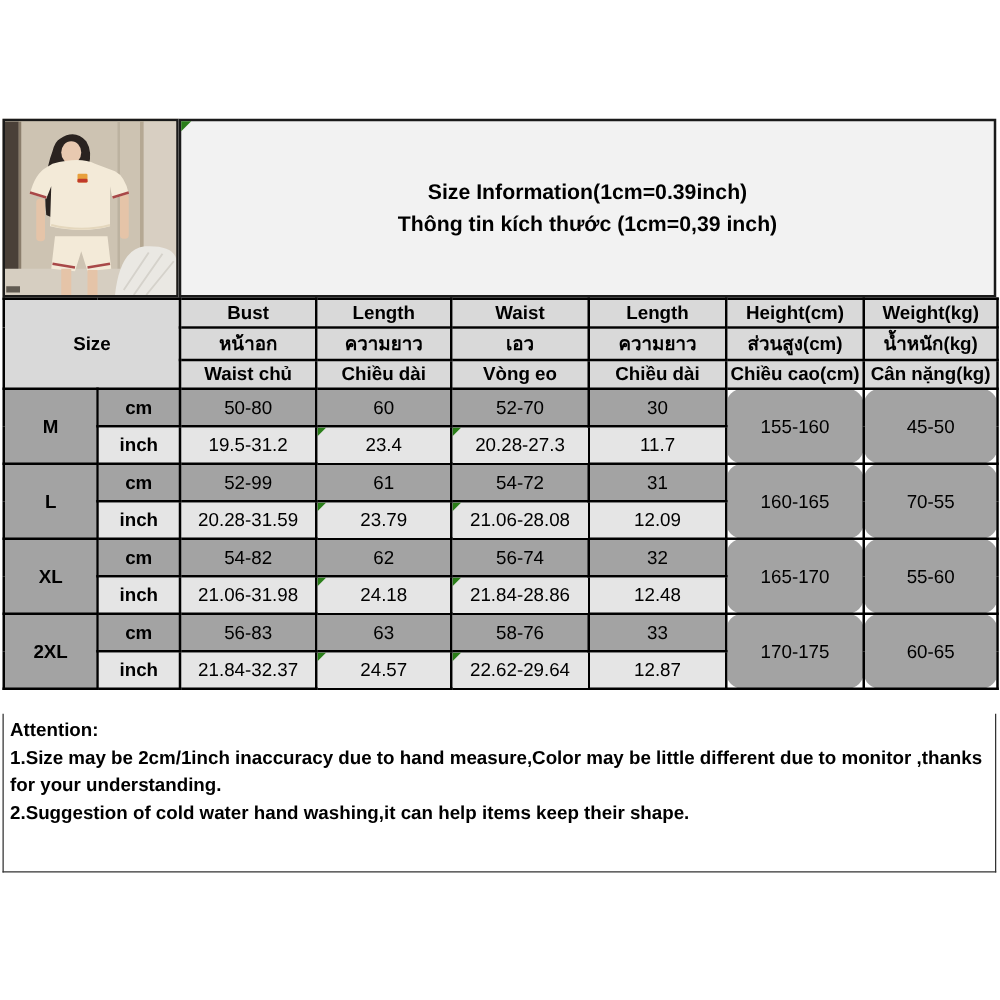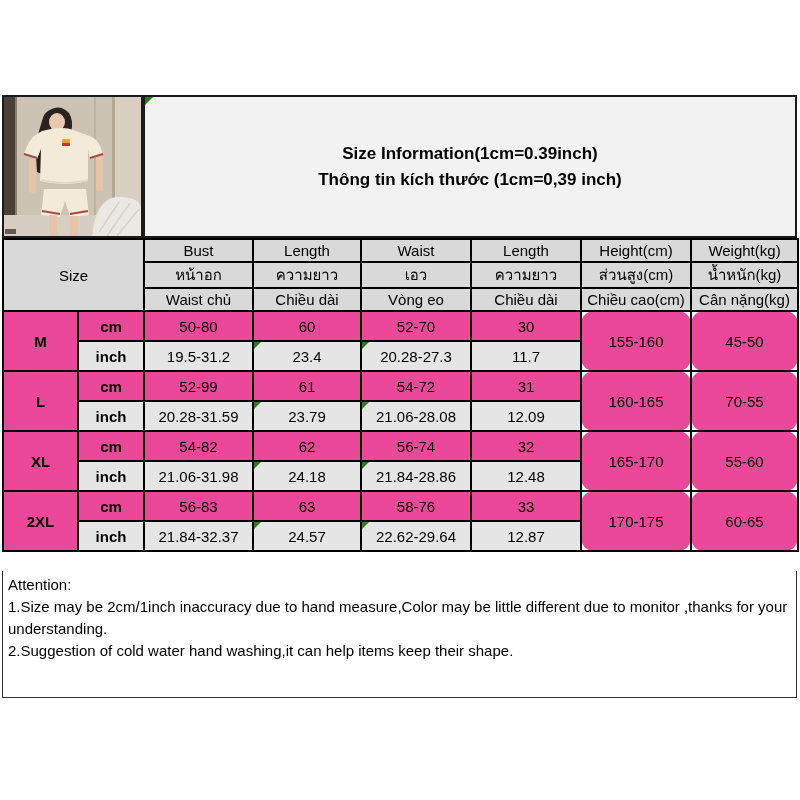--- a/index.html
+++ b/index.html
@@ -20,32 +20,32 @@
   
   .tri{position:absolute;top:0;left:0;width:0;height:0;
        border-top:8px solid #2a7e19;border-right:8px solid transparent;}
   .tri.small{border-top-width:7px;border-right-width:7px;}
 
   
   table.size-table{position:absolute;left:2px;top:238px;width:795px;border-collapse:collapse;
                    table-layout:fixed;}
   table.size-table td{border:2px solid #000;text-align:center;vertical-align:middle;
                       padding:0;font-size:15px;overflow:hidden;white-space:nowrap;}
-  tr.hdr td{background:#d9d9d9;font-weight:normal;height:21px;}
+  tr.hdr td{background:#d9d9d9;font-weight:bold;height:21px;}
   td.corner{background:#d9d9d9;font-weight:bold;font-size:30px;}
   td.size-label{background:#d9d9d9;font-weight:bold;font-size:17px;}
   td.unit{font-weight:bold;}
-  tr.row-cm td{background:#ec4899;height:28px;}
+  tr.row-cm td{background:#a3a3a3;height:28px;}
   tr.row-inch td{background:#e5e5e5;height:28px;}
   td.hw{background:#f2f2f2;border-radius:13px;}
   td.rel{position:relative;}
 
   
   .attention{position:absolute;left:2px;top:571px;width:795px;height:127px;box-sizing:border-box;
-             border:1px solid #333;border-top:none;background:#fff;padding:3px 5px;}
+             border:1px solid #333;border-top:none;background:#fff;padding:3px 5px;font-weight:bold;}
   .attention div{font-size:15px;line-height:22px;}
 </style>
 </head>
 <body>
 
 <div class="canvas">
 
   <div class="photo">
     <svg width="137" height="139" viewBox="0 0 137 139">
       <rect x="0" y="0" width="137" height="139" fill="#cdc3b2"></rect>

